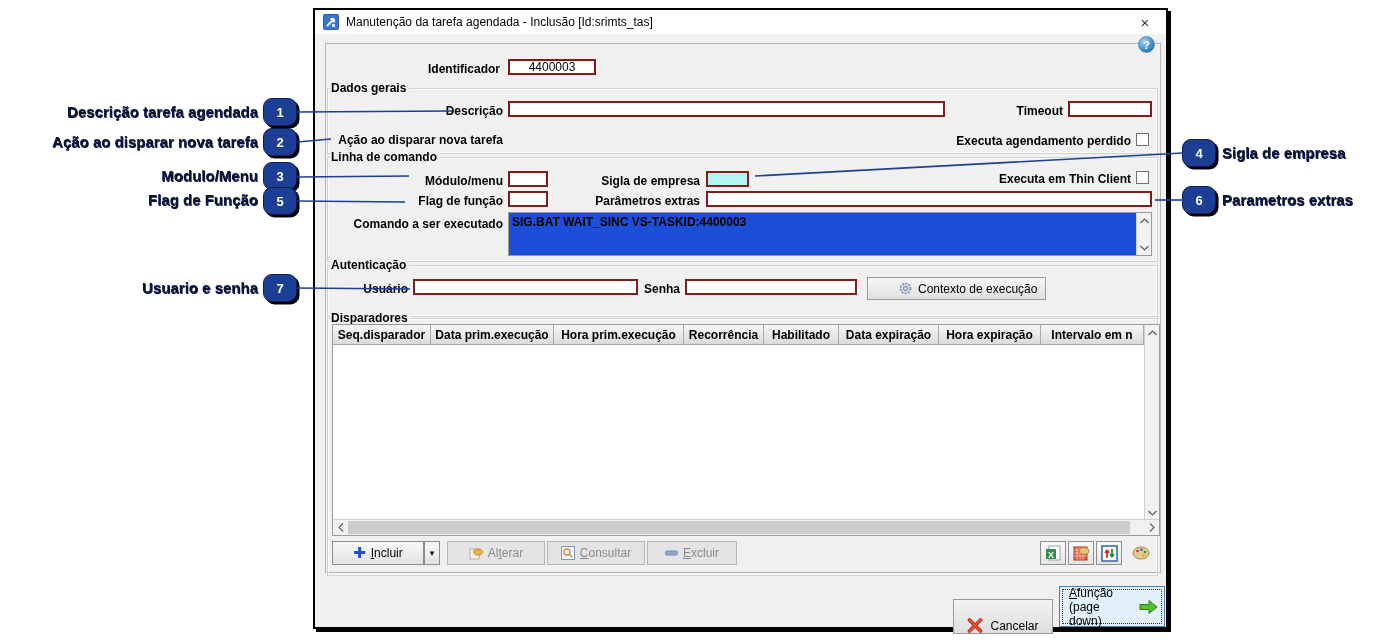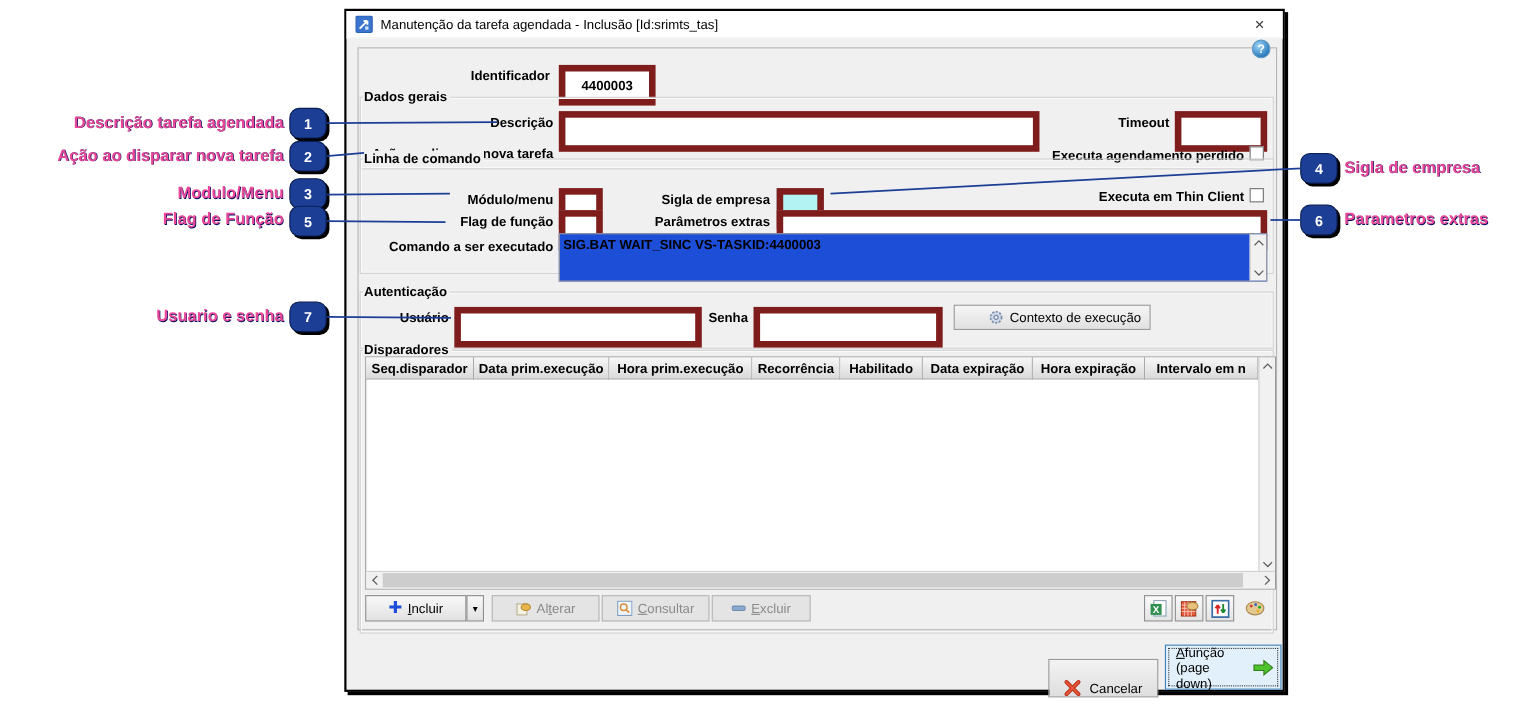--- a/index.html
+++ b/index.html
@@ -18,22 +18,22 @@
              justify-content:center;font-size:15px;color:#333;cursor:pointer;}
 
   #mainframe{position:absolute;left:10px;top:33px;width:836px;height:530px;
              border:1px solid #b6b6b6;background:#f0f0f0;}
   #help-icon{position:absolute;left:823px;top:26px;width:17px;height:17px;border-radius:50%;
              background:radial-gradient(circle at 35% 30%, #9fd4f7, #2f7fc1 70%, #1b5d96);
              border:1px solid #5d96c0;color:#fff;font-weight:bold;font-size:11px;
              display:flex;align-items:center;justify-content:center;z-index:5;}
 
   .lbl{position:absolute;font-weight:bold;white-space:nowrap;text-align:right;height:15px;line-height:15px;}
-  .field{position:absolute;border:6px solid #7f1d1d;background:#fff;height:37px;
-         font-family:inherit;font-size:12px;padding:1px 3px;font-weight:bold;}
+  .field{position:absolute;border:2px solid #7f1d1d;background:#fff;height:16px;
+         font-family:inherit;font-size:12px;padding:1px 3px;font-weight:normal;}
   .group{position:absolute;border:1px solid #d2d2d2;box-shadow:inset 0 0 0 1px #fbfbfb;}
   .group .legend{position:absolute;left:2px;top:-8px;background:#f0f0f0;font-weight:bold;
                  padding:0 3px 0 1px;white-space:nowrap;}
   .checkbox{position:absolute;width:13px;height:13px;border:1px solid #707070;background:#fff;}
 
   
   #combo-acao{position:absolute;border:1px solid #8a8a8a;background:#fff;height:19px;display:flex;}
   #combo-acao .combo-text{flex:1;padding:1px 3px;font-weight:bold;white-space:nowrap;overflow:hidden;}
   #combo-acao .combo-btn{flex:0 0 17px;background:linear-gradient(#f4f4f4,#dcdcdc);
                          border-left:1px solid #b0b0b0;display:flex;align-items:center;justify-content:center;
@@ -67,21 +67,21 @@
 
   #btn-cancelar{position:absolute;left:638px;top:589px;width:100px;height:35px;border:1px solid #9a9a9a;
                 background:linear-gradient(#f3f3f3,#dedede);display:flex;align-items:flex-end;justify-content:center;
                 gap:7px;font-size:12px;cursor:pointer;}
   #btn-avancar{position:absolute;left:744px;top:576px;width:106px;height:41px;border:1px solid #3f80b8;
                background:#e2f0fb;outline:1px dotted #333;outline-offset:-4px;display:flex;align-items:center;
                padding:0 6px 0 9px;gap:6px;cursor:pointer;}
   #btn-avancar .avtxt{flex:1;line-height:14px;font-size:12px;}
 
   
-  .callout-label{position:absolute;font-weight:bold;font-size:15px;color:#ec4899;white-space:nowrap;
+  .callout-label{position:absolute;font-weight:bold;font-size:15px;color:#0f172a;white-space:nowrap;
                  text-shadow:0.6px 0.6px 0 #001060;}
   .callout-label.left{left:0;width:258px;text-align:right;}
   .bubble{position:absolute;width:34px;height:28px;background:#1c3e94;border:1px solid #0a1e55;
           border-radius:9px;box-shadow:2.5px 2.5px 0 #000;color:#fff;font-weight:bold;font-size:13px;
           display:flex;align-items:center;justify-content:center;}
   #lines{position:absolute;left:0;top:0;width:1398px;height:640px;pointer-events:none;z-index:8;}
 </style>
 </head>
 <body>
 
@@ -111,21 +111,21 @@
     </div>
     <div class="lbl" style="left:20px;top:94px;width:168px;">Descrição</div>
     <input class="field" style="left: 193px; top: 91px; width: 437px;" value="">
     <div class="lbl" style="left:660px;top:94px;width:88px;">Timeout</div>
     <input class="field" style="left: 753px; top: 91px; width: 84px;" value="">
 
     <div class="lbl" style="left:10px;top:123px;width:178px;">Ação ao disparar nova tarefa</div>
     <div class="lbl" style="left:600px;top:124px;width:216px;">Executa agendamento perdido</div>
     <div class="checkbox" style="left:821px;top:123px;"></div>
 
-    <div class="group" style="left:12px;top:134px;width:831px;height:105px;">
+    <div class="group" style="left:12px;top:147px;width:831px;height:105px;">
       <span class="legend">Linha de comando</span>
     </div>
     <div class="lbl" style="left:20px;top:164px;width:168px;">Módulo/menu</div>
     <input class="field" style="left: 193px; top: 161px; width: 40px;" value="">
     <div class="lbl" style="left:240px;top:164px;width:145px;">Sigla de empresa</div>
     <input class="field" style="left: 391px; top: 161px; width: 43px; background: rgb(179, 243, 243);" value="">
     <div class="lbl" style="left:600px;top:162px;width:216px;">Executa em Thin Client</div>
     <div class="checkbox" style="left:821px;top:161px;"></div>
 
     <div class="lbl" style="left:20px;top:184px;width:168px;">Flag de função</div>

